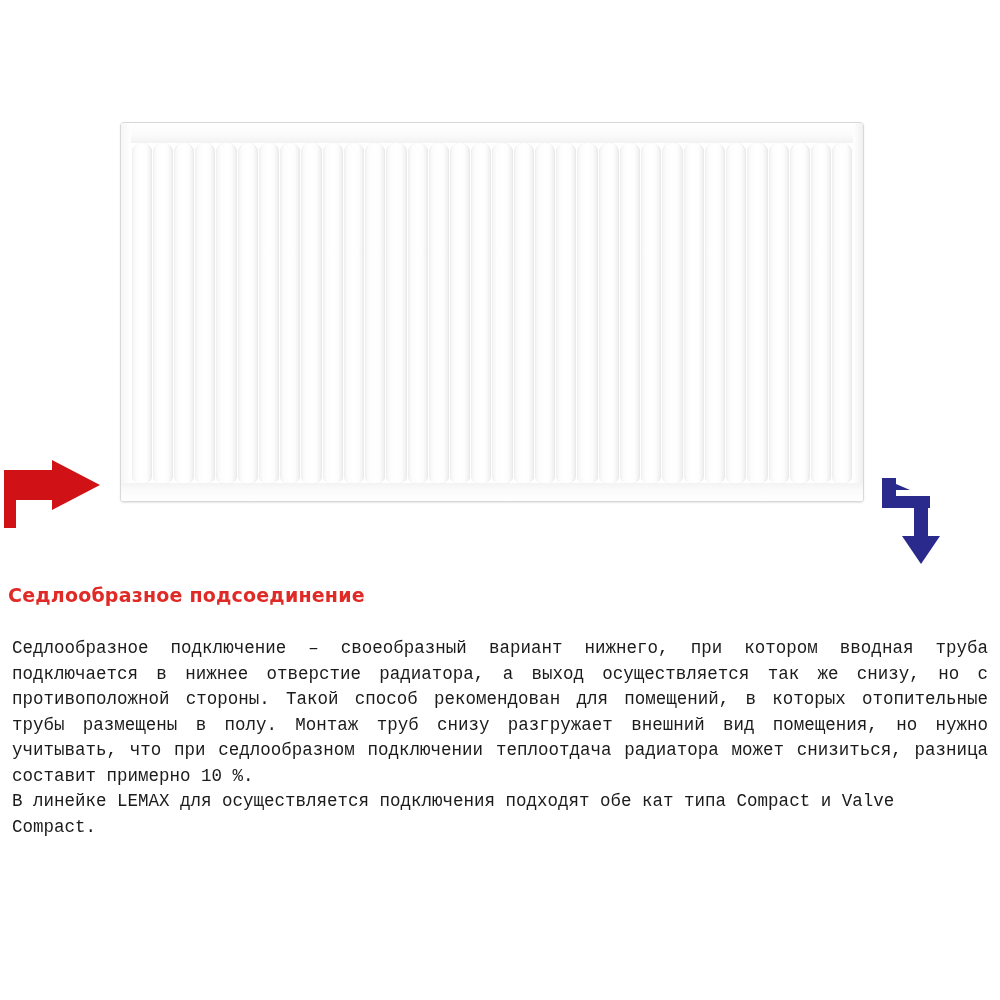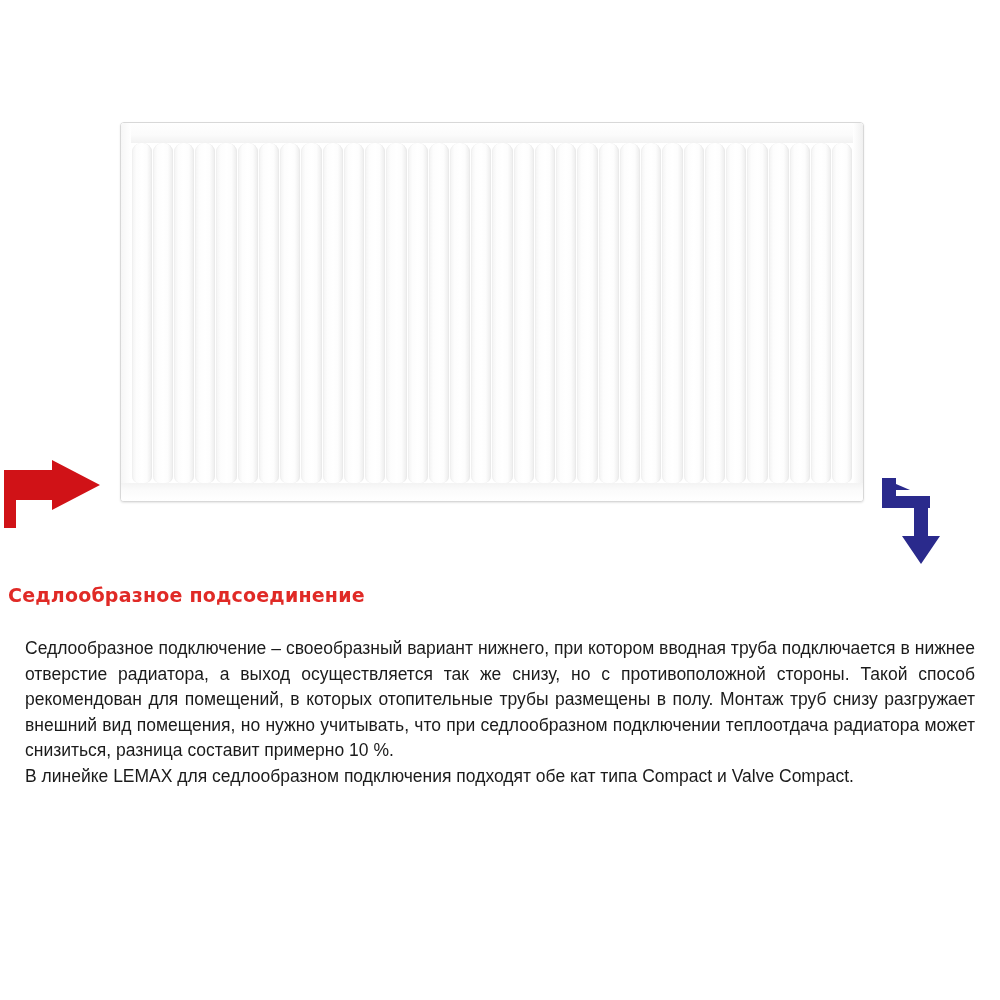--- a/index.html
+++ b/index.html
@@ -119,22 +119,22 @@
     font-weight: bold;
     letter-spacing: 0.2px;
     margin: 0 0 30px 0;
     font-family: "DejaVu Sans", sans-serif;
   }
   .body-text {
     color: #1b1b1b;
     font-size: 17.5px;
     line-height: 25.5px;
     text-align: justify;
-    margin: 17px;
-    font-family: Liberation Sans, sans-serif;
+    margin: 4px;
+    font-family: Liberation Mono, monospace;
   }
   .body-text p {
     margin: 0;
   }
   .para-2 {
     text-align: left;
   }
 </style>
 </head>
 <body>
@@ -201,17 +201,17 @@
         <path d="M34 18 L48 18 L48 58 L60 58 L41 86 L22 58 L34 58 Z" fill="#2a2a8c"></path>
       </svg>
     </div>
 
   </div>
 
   <div class="content">
     <h2 class="heading">Седлообразное подсоединение</h2>
     <div class="body-text">
       <p>Седлообразное подключение – своеобразный вариант нижнего, при котором вводная труба подключается в нижнее отверстие радиатора, а выход осуществляется так же снизу, но с противоположной стороны. Такой способ рекомендован для помещений, в которых отопительные трубы размещены в полу. Монтаж труб снизу разгружает внешний вид помещения, но нужно учитывать, что при седлообразном подключении теплоотдача радиатора может снизиться, разница составит примерно 10 %.</p>
-      <p class="para-2">В линейке LEMAX для седлообразном подключения подходят обе кат типа Compact и Valve Compact.</p>
+      <p class="para-2">В линейке LEMAX для осуществляется подключения подходят обе кат типа Compact и Valve Compact.</p>
     </div>
   </div>
 
 </div>
 
 </body></html>

